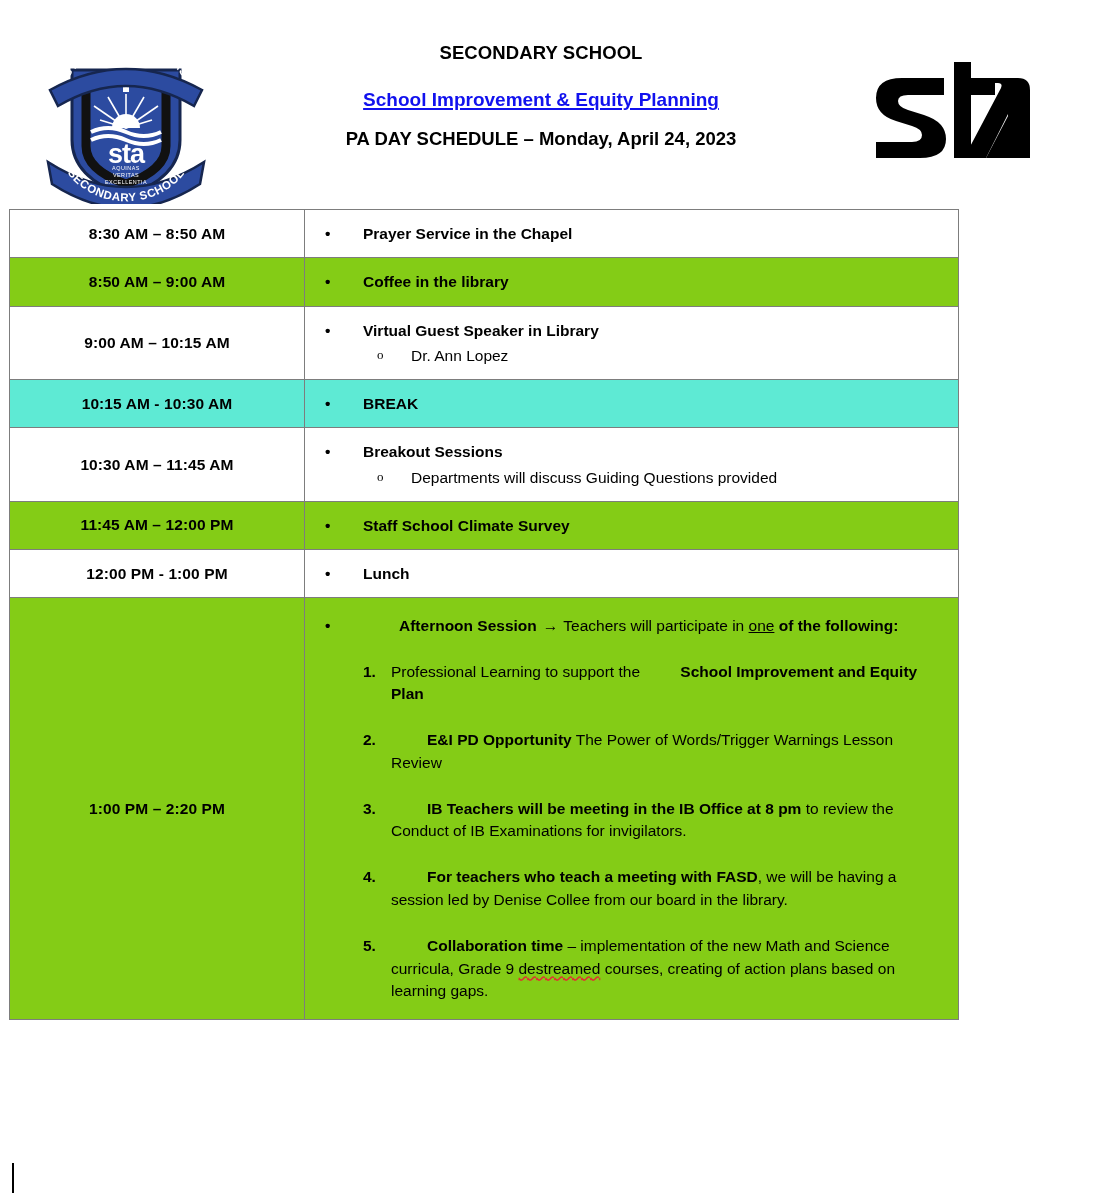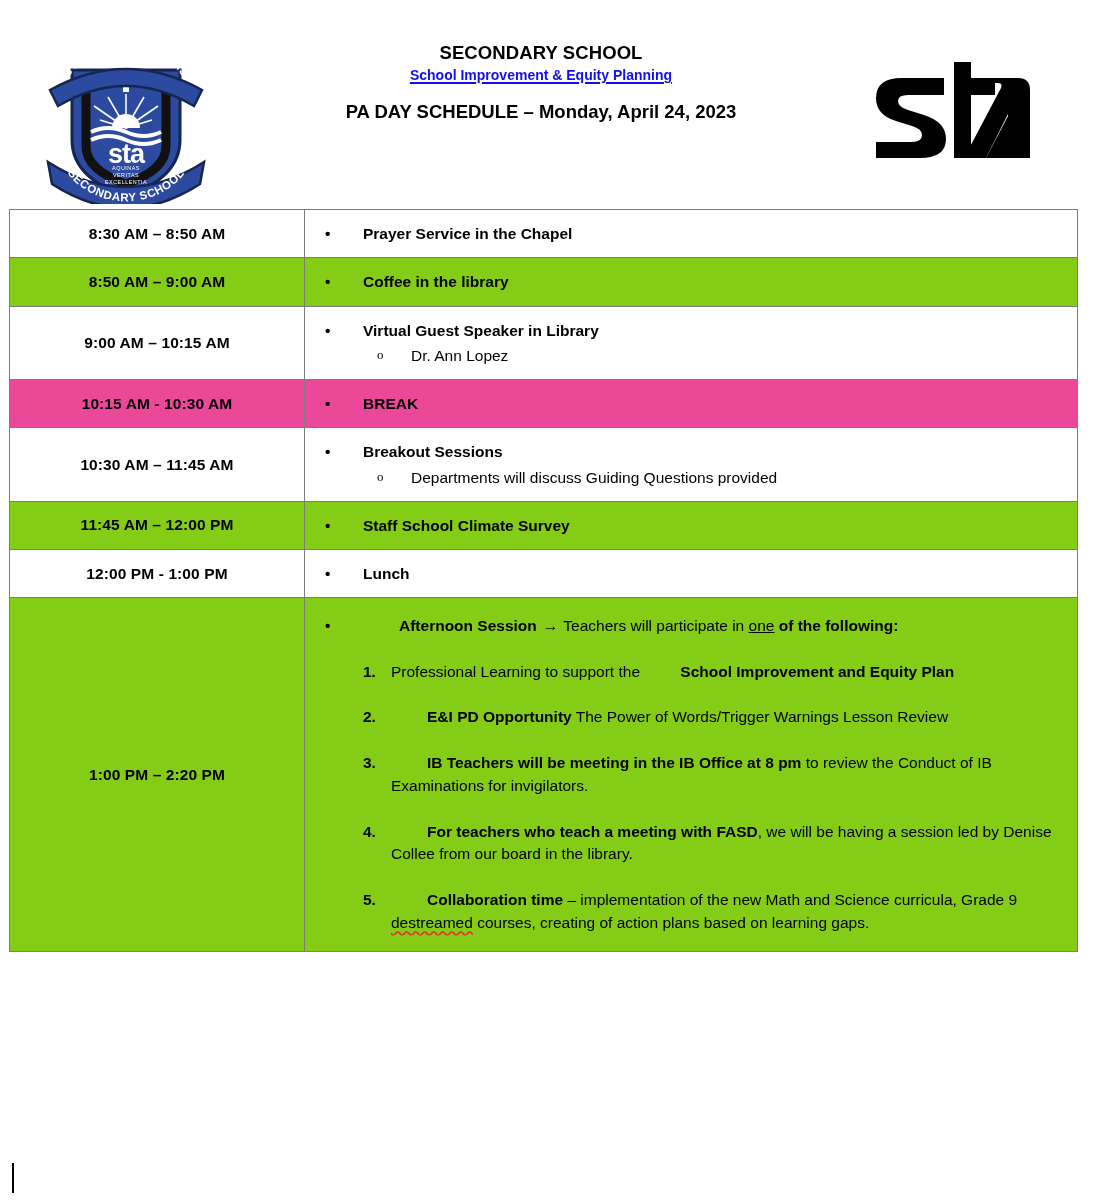--- a/index.html
+++ b/index.html
@@ -39,21 +39,22 @@
     width: 482px;
     text-align: center;
   }
   .school-name {
     font-size: 18.5px;
     font-weight: bold;
     line-height: 1.42;
     letter-spacing: 0.1px;
   }
   .subject-link {
-    font-size: 14px;
+    margin-top: 23px;
+    font-size: 19px;
     font-weight: bold;
     color: #1111ee;
     text-decoration: underline;
     text-underline-offset: 2px;
     text-decoration-thickness: 2px;
     display: inline-block;
   }
   .pa-day {
     margin-top: 17px;
     font-size: 18.5px;
@@ -66,31 +67,31 @@
     top: 62px;
     width: 196px;
     height: 108px;
   }
 
   
   .schedule {
     position: absolute;
     left: 9px;
     top: 209px;
-    width: 1069px;
+    width: 950px;
     border-collapse: collapse;
     table-layout: fixed;
   }
   .schedule td {
     border: 1px solid #7d7d7d;
     vertical-align: middle;
     padding: 0;
   }
   .schedule tr.shade td { background: #84cc16; }
-  .schedule tr.shade-dark td { background: #ec4899; }
+  .schedule tr.shade-dark td { background: #5eead4; }
 
   .col-time { width: 295px; }
 
   .time-cell {
     text-align: center;
     font-size: 15.5px;
     font-weight: bold;
     padding: 10px 6px;
     letter-spacing: 0.1px;
   }

